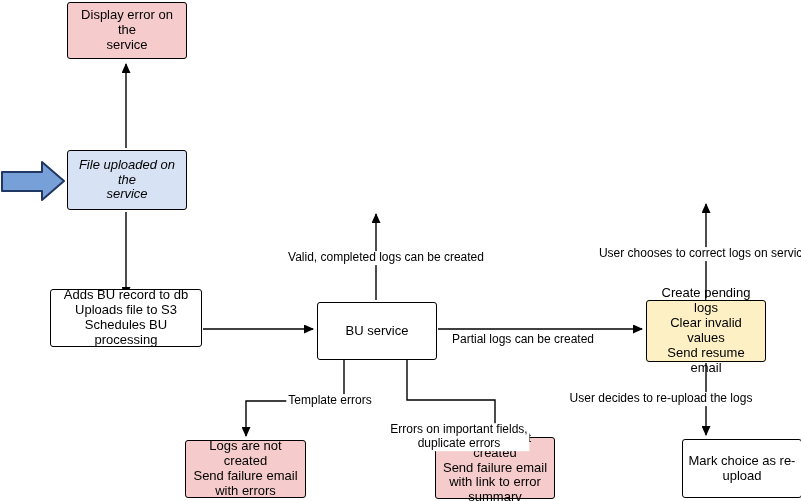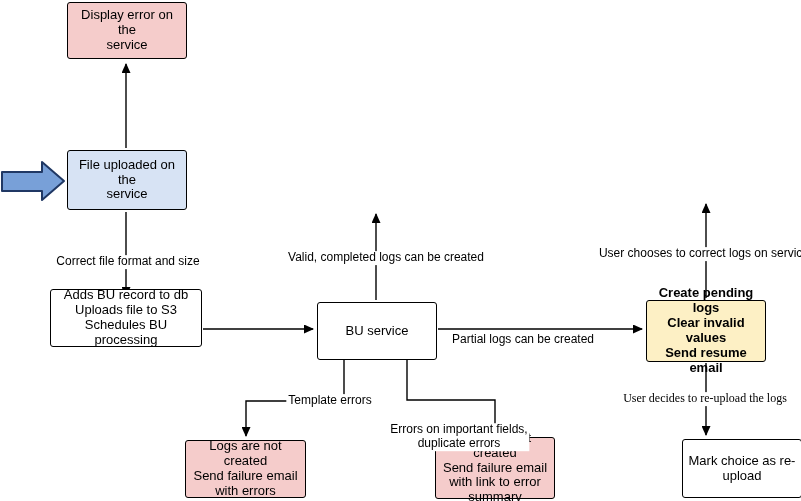--- a/index.html
+++ b/index.html
@@ -71,56 +71,55 @@
     <polyline points="344,360 344,401 246,401 246,436" marker-end="url(#arr)"></polyline>
 
     <polyline points="407,360 407,400 495,400 495,433" marker-end="url(#arr)"></polyline>
 
     <polygon points="2,172 42,172 42,162 64,181 42,200 42,191 2,191" fill="#78a0d8" stroke="#203864" stroke-width="2" stroke-linejoin="round"></polygon>
   </svg>
 
   <div class="node fill-pink" style="left:67px;  top:2px;   width:120px; height:57px;">Display error on the
 service</div>
 
-  <div class="node fill-blue" style="left:67px;  top:150px; width:120px; height:60px;">File uploaded on the
+  <div class="node fill-blue" style="left:67px;  top:150px; width:120px; height:60px;font-style:italic;">File uploaded on the
 service</div>
 
   <div class="node fill-white" style="left:50px;  top:289px; width:152px; height:58px;">Adds BU record to db
 Uploads file to S3
 Schedules BU processing</div>
 
   <div class="node fill-white" style="left:317px; top:302px; width:120px; height:58px;">BU service</div>
 
 
 
-  <div class="node fill-yellow" style="left:646px; top:300px; width:120px; height:62px;font-weight:bold;">Create pending logs
+  <div class="node fill-yellow" style="left:646px; top:300px; width:120px; height:62px;">Create pending logs
 Clear invalid values
 Send resume email</div>
 
   <div class="node fill-white" style="left:646px; top:439px; width:120px; height:59px;margin-left:36px;">Mark choice as re-
 upload</div>
 
   <div class="node fill-pink" style="left:185px; top:440px; width:121px; height:58px;">Logs are not created
 Send failure email
 with errors</div>
 
   <div class="node fill-pink" style="left:435px; top:437px; width:120px; height:62px;">Logs are not created
 Send failure email
 with link to error
 summary</div>
 
 
-  <span class="edge-label" style="left:128px; top:262px;">Correct file format and size</span>
 
   <span class="edge-label" style="left:378px; top:258px;margin-left:8px;">Valid, completed logs can be created</span>
 
   <span class="edge-label" style="left:523px; top:340px;">Partial logs can be created</span>
 
   <span class="edge-label" style="left:704px; top:254px;">User chooses to correct logs on service</span>
 
   <span class="edge-label" style="left:330px; top:401px;">Template errors</span>
 
   <span class="edge-label multiline" style="left:459px; top:400px;">Errors on important fields,
 duplicate errors</span>
 
-  <span class="edge-label" style="left:705px; top:399px;font-family:Liberation Serif, serif;">User decides to re-upload the logs</span>
+  <span class="edge-label" style="left:661px; top:399px;">User decides to re-upload the logs</span>
 
 </div>
 
 </body></html>

